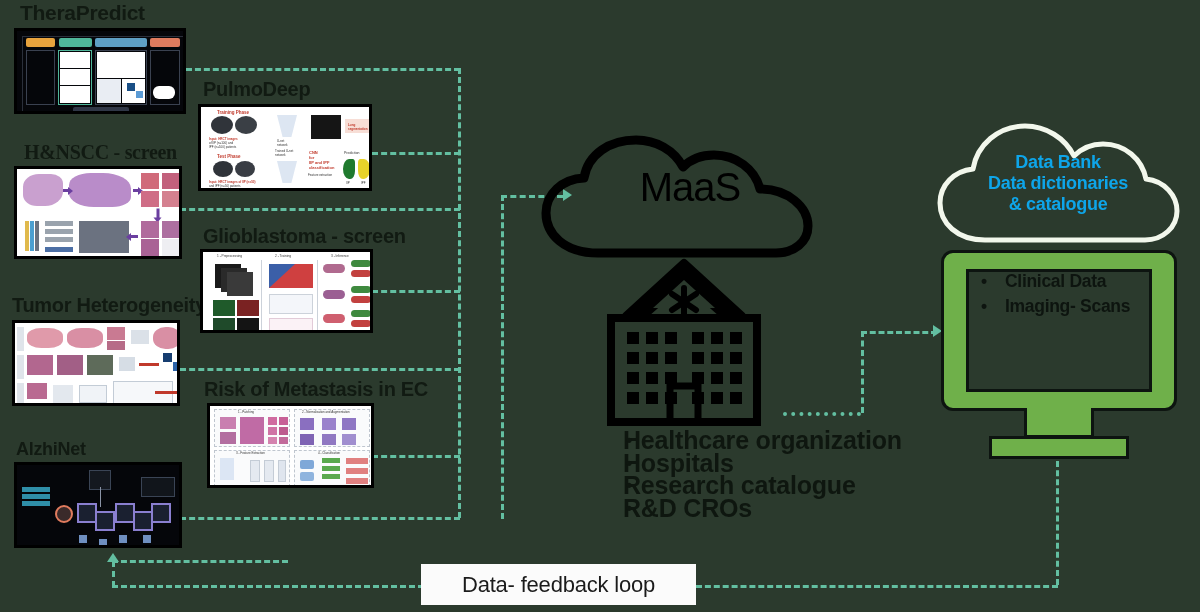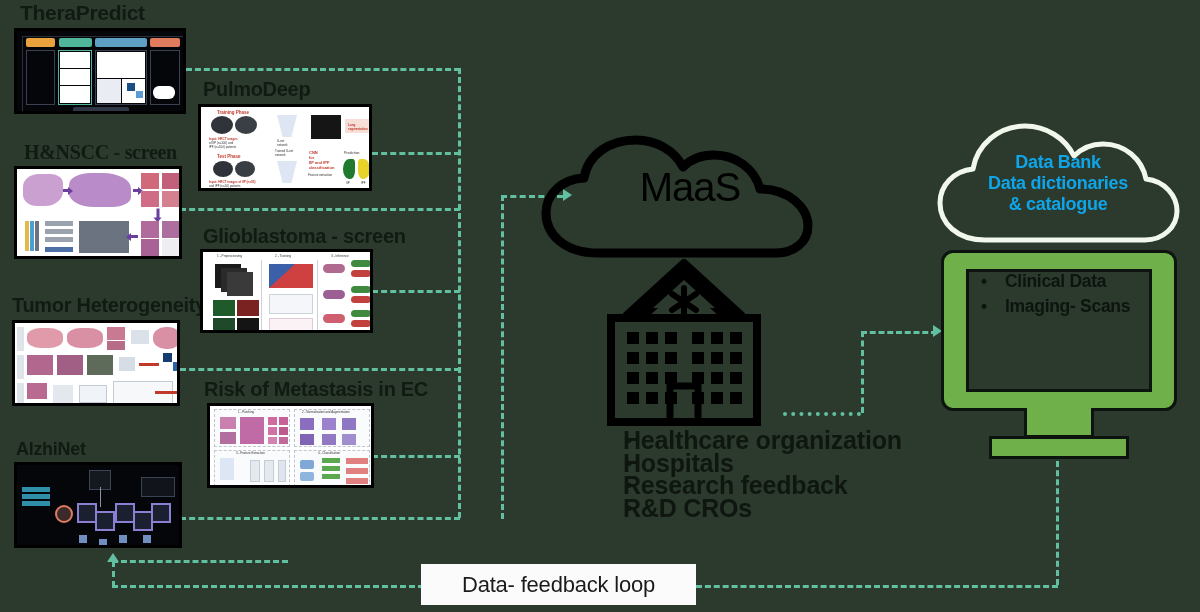--- a/index.html
+++ b/index.html
@@ -420,21 +420,21 @@
         <rect x="133" y="134" width="12" height="12"></rect>
     </g>
 
     <rect x="73" y="128" width="28" height="36" fill="none" stroke="#000" stroke-width="7"></rect>
   </svg>
 
   <div id="org-list">
     <ul>
       <li>Healthcare organization</li>
       <li>Hospitals</li>
-      <li>Research feedback</li>
+      <li>Research catalogue</li>
       <li>R&amp;D CROs</li>
     </ul>
   </div>
 
   <svg id="bank-cloud" viewBox="0 0 245 130">
     <path d="M50,122 C22,122 5,105 5,85 C5,67 19,53 38,51 C42,27 63,8 90,8
              C111,8 130,20 139,38 C147,30 157,26 168,26 C190,26 207,41 211,61
              C230,63 242,78 242,93 C242,109 228,122 210,122 Z" fill="none" stroke="#f2f7ec" stroke-width="5" stroke-linejoin="round"></path>
   </svg>
   <div id="bank-text">

